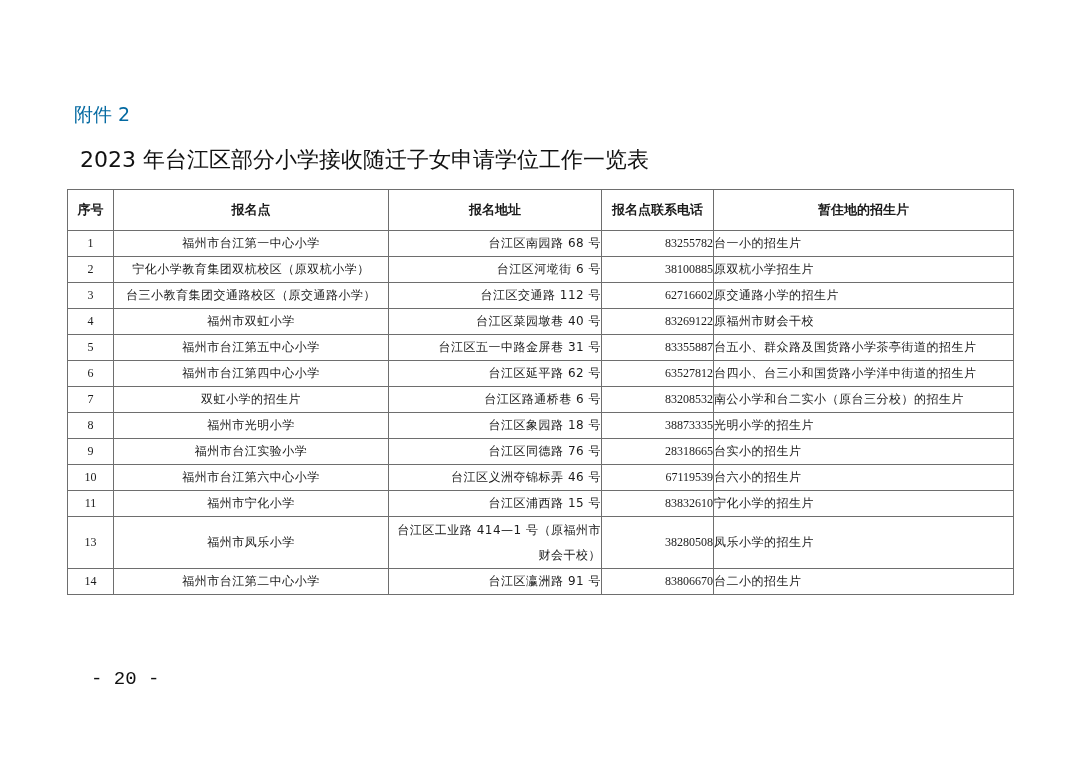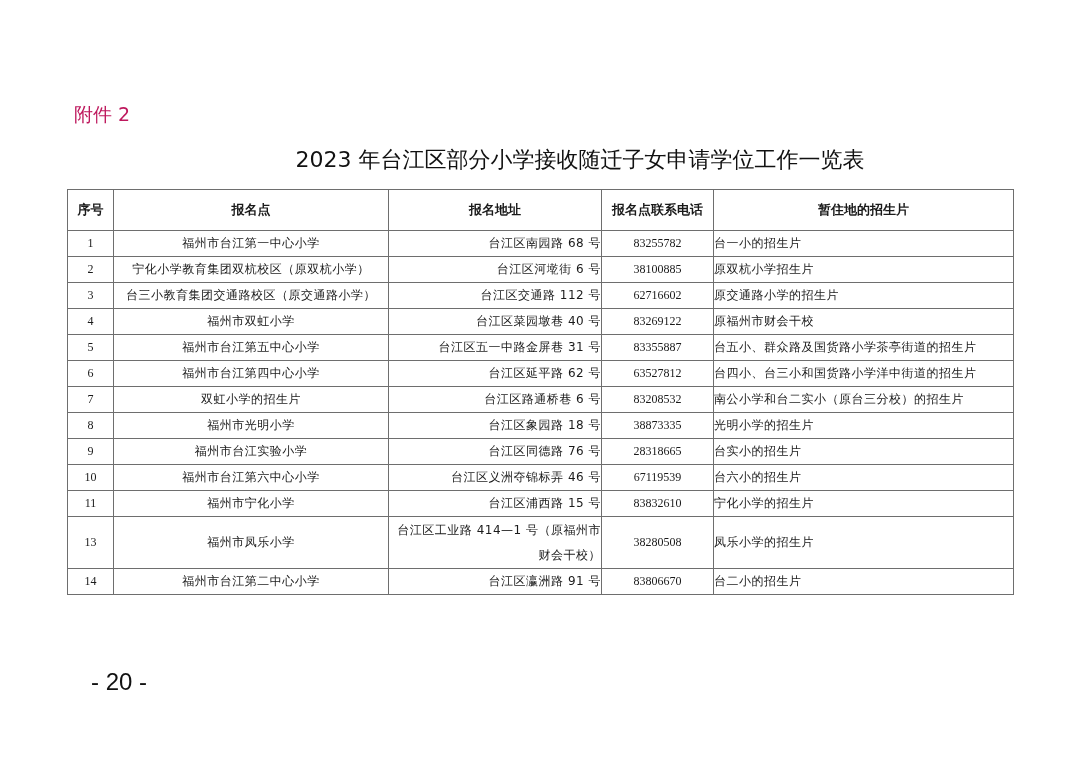--- a/index.html
+++ b/index.html
@@ -3,25 +3,25 @@
   <meta charset="utf-8">
   <style>
     html, body { margin: 0; padding: 0; background: #ffffff; }
     body {
       width: 1080px; height: 763px; position: relative; overflow: hidden;
       font-family: "DejaVu Sans", "Liberation Sans", sans-serif;
       color: #111111;
     }
     .attachment {
       position: absolute; left: 74px; top: 102px;
-      font-size: 19px; line-height: 24px; color: #be185d;
+      font-size: 19px; line-height: 24px; color: #0369a1;
     }
     .doc-title {
       position: absolute; left: 0; width: 1080px; top: 146px;
-      text-align: center; font-size: 22px; line-height: 28px;
+      text-align: left; font-size: 22px; line-height: 28px;
       padding-left: 80px; box-sizing: border-box; color: #111;
     }
     table.roster {
       position: absolute; left: 67px; top: 189px;
       border-collapse: collapse; table-layout: fixed;
       width: 946px;
     }
     table.roster th, table.roster td {
       border: 1.3px solid #6e6e6e;
       padding: 0; overflow: hidden; white-space: nowrap;
@@ -29,25 +29,25 @@
     }
     table.roster th {
       height: 40px; font-weight: bold; text-align: center; font-size: 13px;
     }
     table.roster td { height: 25px; line-height: 25px; }
     table.roster tr.tall td { height: 51px; }
     td.c-no { text-align: center; font-family: "Liberation Serif", serif; font-size: 13px; }
     td.c-site { text-align: center; letter-spacing: 0.5px; }
     td.c-addr { text-align: right; padding-left: 7px; letter-spacing: 0.5px; }
     td.c-addr.wrap { white-space: normal; line-height: 25px; }
-    td.c-phone { text-align: center; font-family: "Liberation Serif", serif; font-size: 13px; margin-top: 24px; }
+    td.c-phone { text-align: right; font-family: "Liberation Serif", serif; font-size: 13px; margin-top: 24px; }
     td.c-zone { text-align: left; padding-left: 6px; letter-spacing: 0.5px; }
     .page-num {
       position: absolute; left: 91px; top: 668px;
-      font-family: Liberation Sans, sans-serif; font-size: 24px; color: #111;
+      font-family: Liberation Mono, monospace; font-size: 19px; color: #111;
     }
   </style>
 </head>
 <body>
 
 <div class="attachment">附件 2</div>
 <div class="doc-title">2023 年台江区部分小学接收随迁子女申请学位工作一览表</div>
 
 <table class="roster">
   <colgroup>

